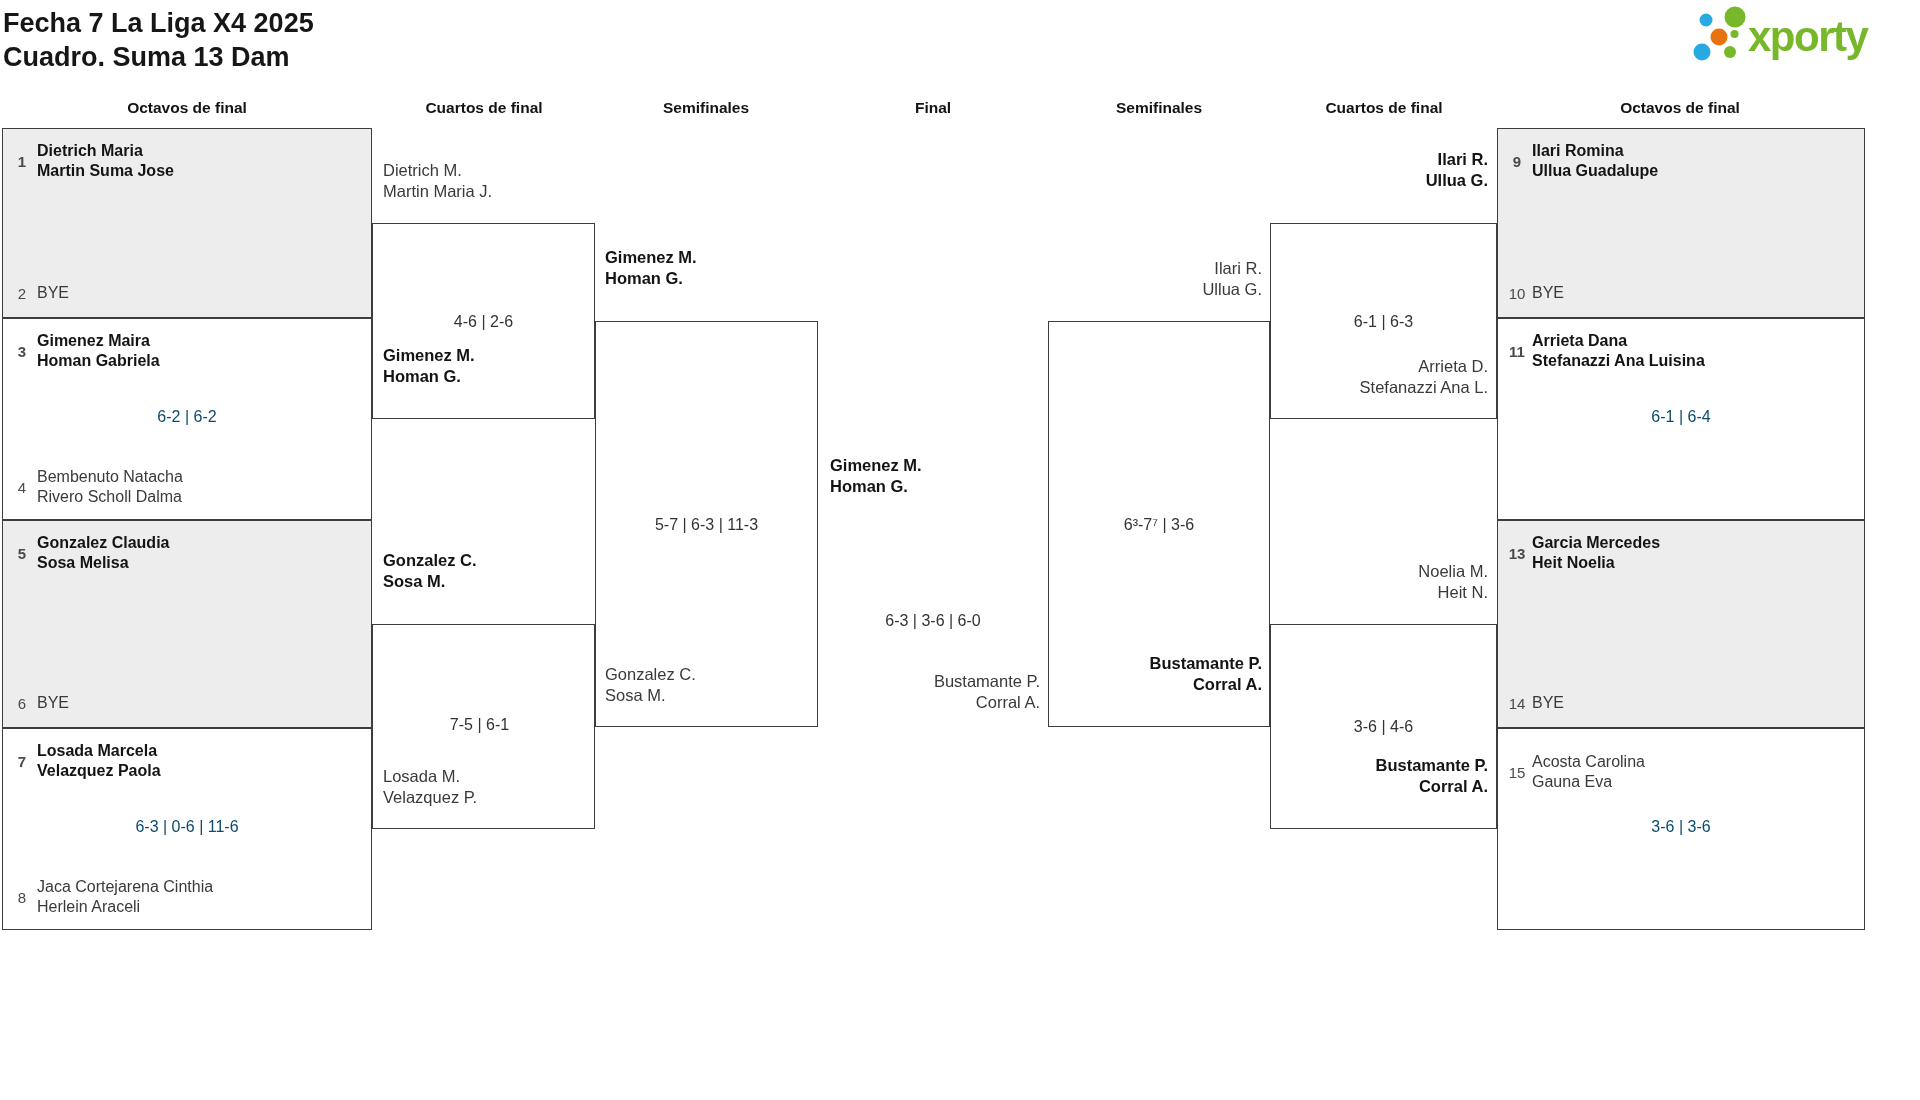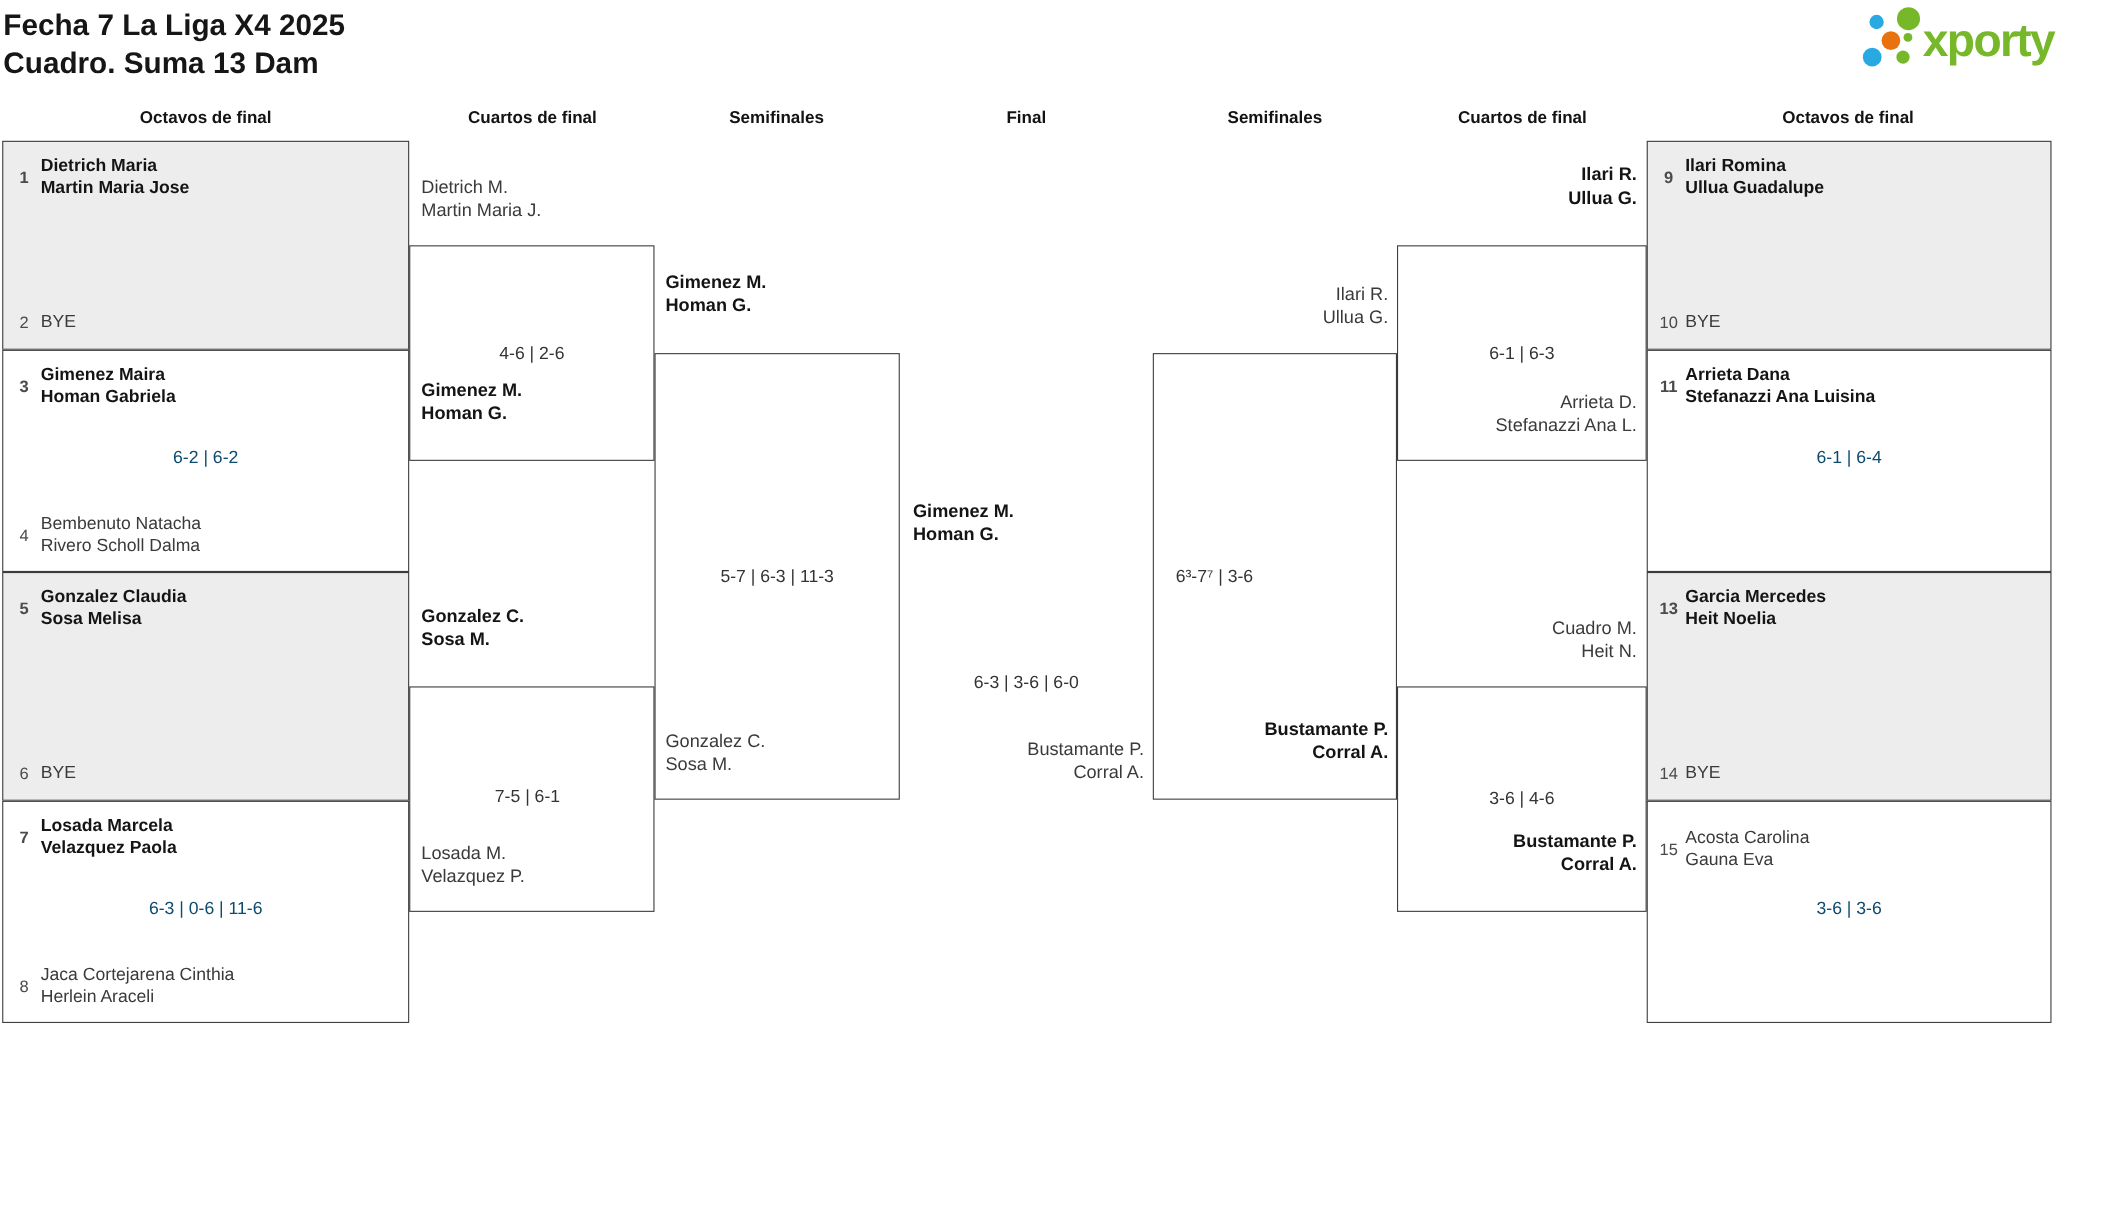--- a/index.html
+++ b/index.html
@@ -68,21 +68,21 @@
   <div class="colhead" style="left:933px">Final</div>
   <div class="colhead" style="left:1159px">Semifinales</div>
   <div class="colhead" style="left:1384px">Cuartos de final</div>
   <div class="colhead" style="left:1680px">Octavos de final</div>
 
   <div class="obox gray" style="left:2px;top:128px;width:370px;height:190px">
     <div class="team t-top winner">
       <span class="seed">1</span>
       <span class="names">
           <span class="nline">Dietrich Maria</span>
-          <span class="nline">Martin Maria Jose</span>
+          <span class="nline">Martin Suma Jose</span>
         </span>
     </div>
     <div class="team t-bye loser">
       <span class="seed">2</span>
       <span class="names">
           <span class="nline">BYE</span>
         </span>
     </div>
   </div>
 
@@ -236,38 +236,38 @@
   <div class="rscore" style="left:818px;width:230px;top:566px">6-3 | 3-6 | 6-0</div>
   <div class="rlabel loser r-right" style="right:880px;top:660px">
     <span class="nline">Bustamante P.</span>
     <span class="nline">Corral A.</span>
   </div>
 
   <div class="rlabel loser r-right" style="right:658px;top:247px">
     <span class="nline">Ilari R.</span>
     <span class="nline">Ullua G.</span>
   </div>
-  <div class="rscore" style="left:993px;width:222px;top:470px">6³-7⁷ | 3-6</div>
+  <div class="rscore" style="left:1048px;width:222px;top:470px">6³-7⁷ | 3-6</div>
   <div class="rlabel winner r-right" style="right:658px;top:653px">
     <span class="nline">Bustamante P.</span>
     <span class="nline">Corral A.</span>
   </div>
 
   <div class="rlabel winner r-right" style="right:432px;top:149px">
     <span class="nline">Ilari R.</span>
     <span class="nline">Ullua G.</span>
   </div>
   <div class="rscore" style="left:1270px;width:227px;top:267px">6-1 | 6-3</div>
   <div class="rlabel loser r-right" style="right:432px;top:345px">
     <span class="nline">Arrieta D.</span>
     <span class="nline">Stefanazzi Ana L.</span>
   </div>
 
   <div class="rlabel loser r-right" style="right:432px;top:550px">
-    <span class="nline">Cuadro M.</span>
+    <span class="nline">Noelia M.</span>
     <span class="nline">Heit N.</span>
   </div>
   <div class="rscore" style="left:1270px;width:227px;top:672px">3-6 | 4-6</div>
   <div class="rlabel winner r-right" style="right:432px;top:755px">
     <span class="nline">Bustamante P.</span>
     <span class="nline">Corral A.</span>
   </div>
 
 </div>
 

